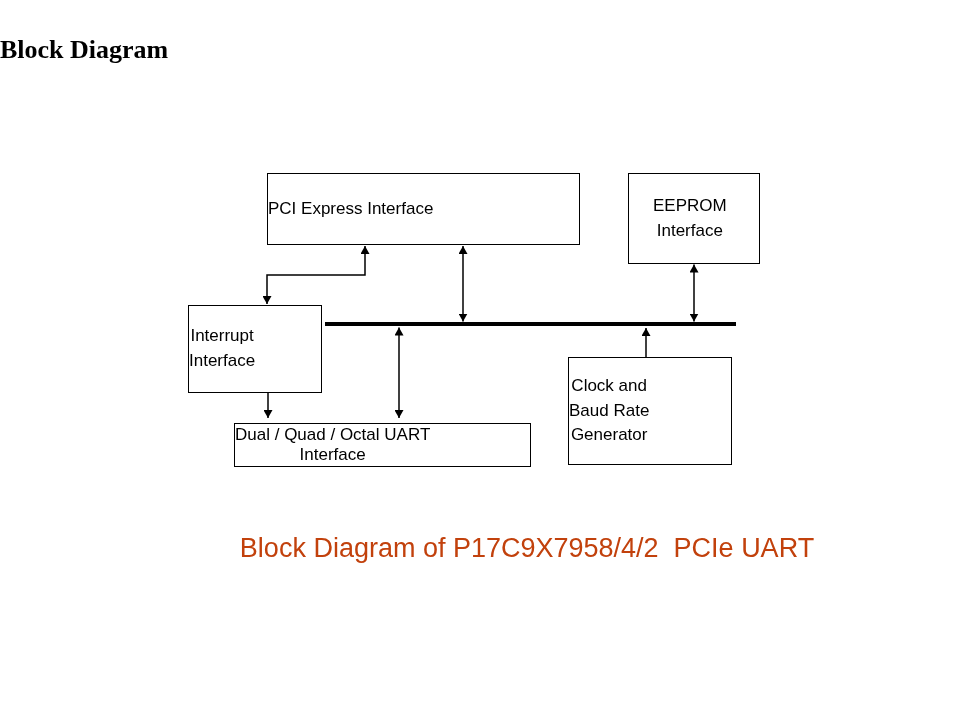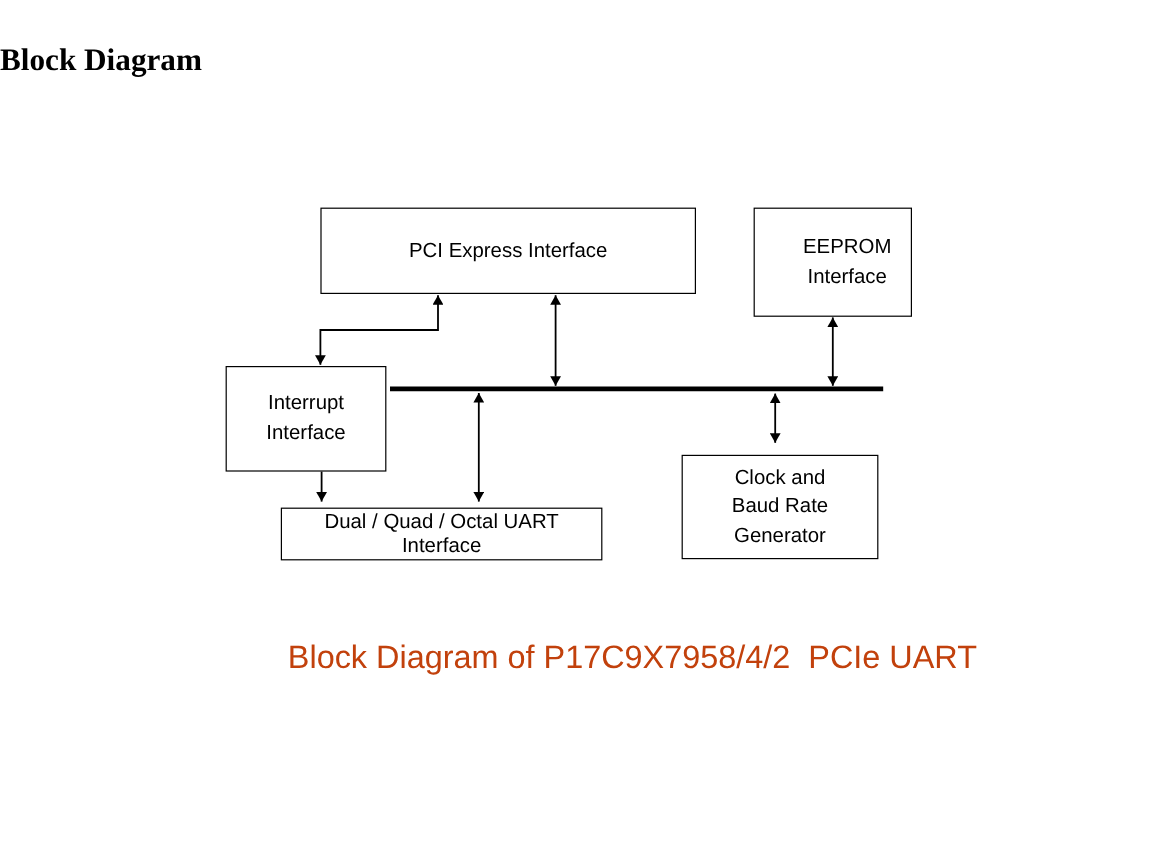--- a/index.html
+++ b/index.html
@@ -37,35 +37,34 @@
     height: 720px;
     pointer-events: none;
   }
   .box {
     position: absolute;
     box-sizing: border-box;
     border: 1.5px solid #000000;
     background: #ffffff;
     display: flex;
     align-items: center;
-    justify-content: center;
     text-align: center;
     font-family: "Liberation Sans", sans-serif;
     font-size: 17px;
     line-height: 1.45;
     color: #000000;
   }
   .box .label {
     white-space: pre-line;
   }
   .box-pci       { left: 267px; top: 173px; width: 313px; height: 72px; }
   .box-eeprom    { left: 628px; top: 173px; width: 132px; height: 91px; padding-left: 24px; }
   .box-interrupt { left: 188px; top: 305px; width: 134px; height: 88px; }
-  .box-uart      { left: 234px; top: 423px; width: 268px; height: 44px; line-height: 1.18; }
-  .box-clock     { left: 568px; top: 379px; width: 164px; height: 87px; }
+  .box-uart      { left: 234px; top: 423px; width: 297px; height: 44px; line-height: 1.18; }
+  .box-clock     { left: 568px; top: 357px; width: 164px; height: 108px; }
   .caption {
     position: absolute;
     left: 0;
     top: 532px;
     width: 100%;
     text-align: center;
     font-family: "Liberation Sans", sans-serif;
     font-size: 27px;
     line-height: 1.2;
     white-space: pre;

